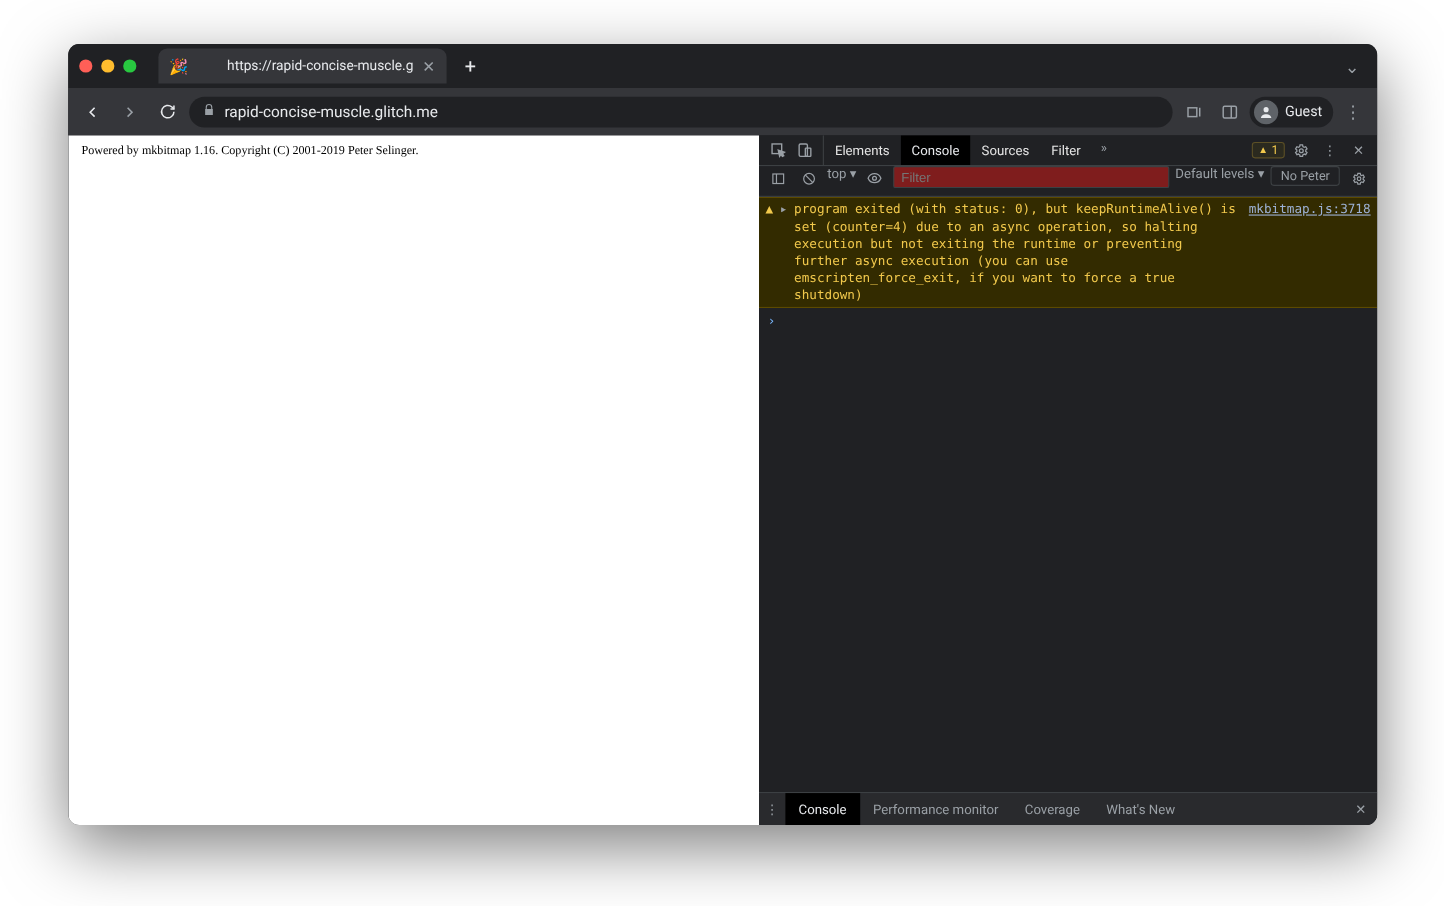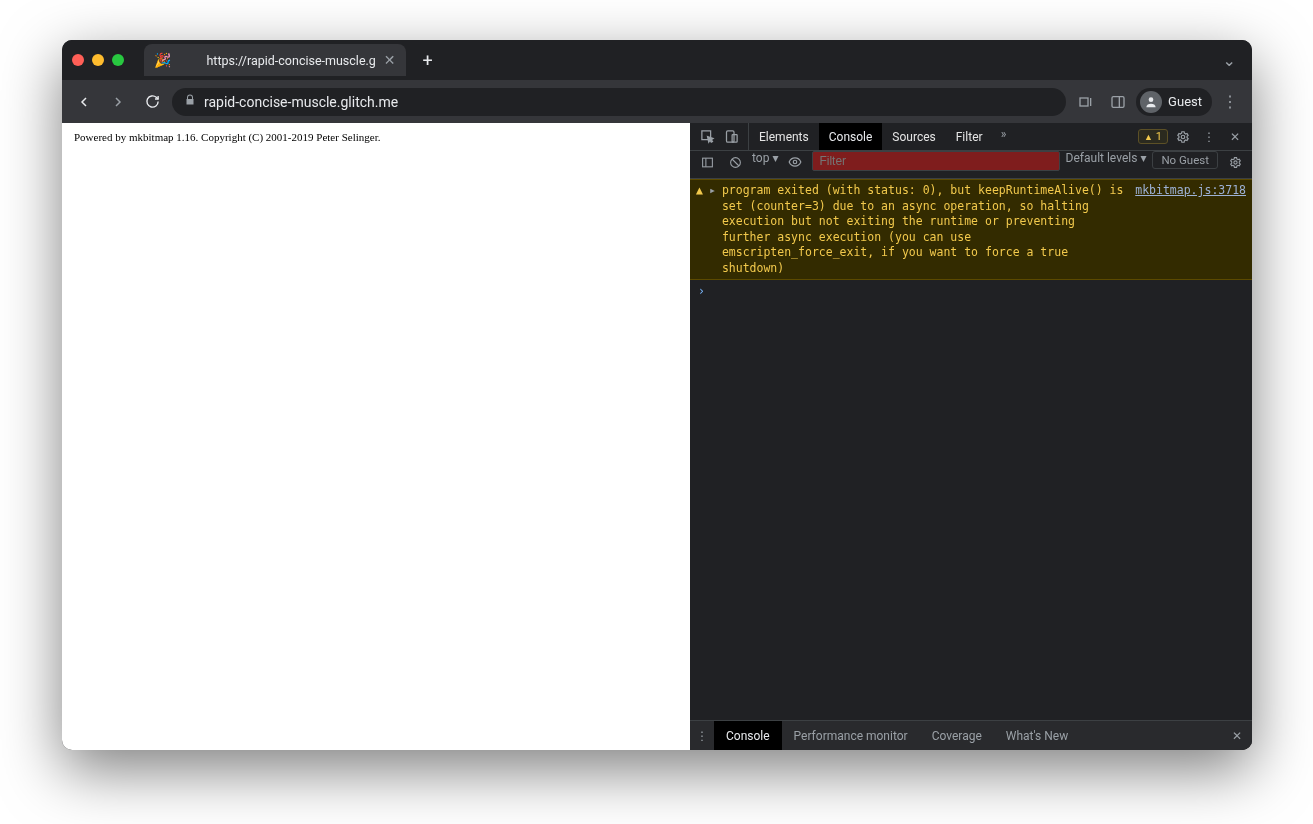--- a/index.html
+++ b/index.html
@@ -295,34 +295,34 @@
           <svg width="14" height="14" viewBox="0 0 24 24" fill="none" stroke="currentColor" stroke-width="2">
               <circle cx="12" cy="12" r="3"></circle>
               <path d="M2 12s3-7 10-7 10 7 10 7-3 7-10 7S2 12 2 12z"></path>
             </svg>
         </div>
         <input class="dt-filter" placeholder="Filter" style="">
         <div class="dt-select">
           <span>Default levels</span>
           <span>▾</span>
         </div>
-        <div class="dt-pill">No Guest</div>
+        <div class="dt-pill">No Peter</div>
         <div class="dt-icon-btn">
           <svg width="13" height="13" viewBox="0 0 24 24" fill="none" stroke="currentColor" stroke-width="2">
               <circle cx="12" cy="12" r="3"></circle>
               <path d="M19 12a7 7 0 0 0-.1-1.2l2-1.6-2-3.4-2.4 1a7 7 0 0 0-2-1.2L14 3h-4l-.5 2.6a7 7 0 0 0-2 1.2l-2.4-1-2 3.4 2 1.6A7 7 0 0 0 5 12c0 .4 0 .8.1 1.2l-2 1.6 2 3.4 2.4-1a7 7 0 0 0 2 1.2L10 21h4l.5-2.6a7 7 0 0 0 2-1.2l2.4 1 2-3.4-2-1.6c.1-.4.1-.8.1-1.2z"></path>
             </svg>
         </div>
       </div>
 
       <div class="dt-console">
         <div class="dt-row-warning">
           <span class="warn-ico">▲</span>
           <span class="expand-arrow">▸</span>
-          <span class="msg">program exited (with status: 0), but keepRuntimeAlive() is set (counter=3) due to an async operation, so halting execution but not exiting the runtime or preventing further async execution (you can use emscripten_force_exit, if you want to force a true shutdown)</span>
+          <span class="msg">program exited (with status: 0), but keepRuntimeAlive() is set (counter=4) due to an async operation, so halting execution but not exiting the runtime or preventing further async execution (you can use emscripten_force_exit, if you want to force a true shutdown)</span>
           <span class="src">mkbitmap.js:3718</span>
         </div>
         <div class="dt-prompt"></div>
       </div>
 
       <div class="dt-drawer">
         <div class="dt-drawer-left">⋮</div>
         <div class="dt-drawer-tab active">Console</div>
         <div class="dt-drawer-tab">Performance monitor</div>
         <div class="dt-drawer-tab">Coverage</div>

